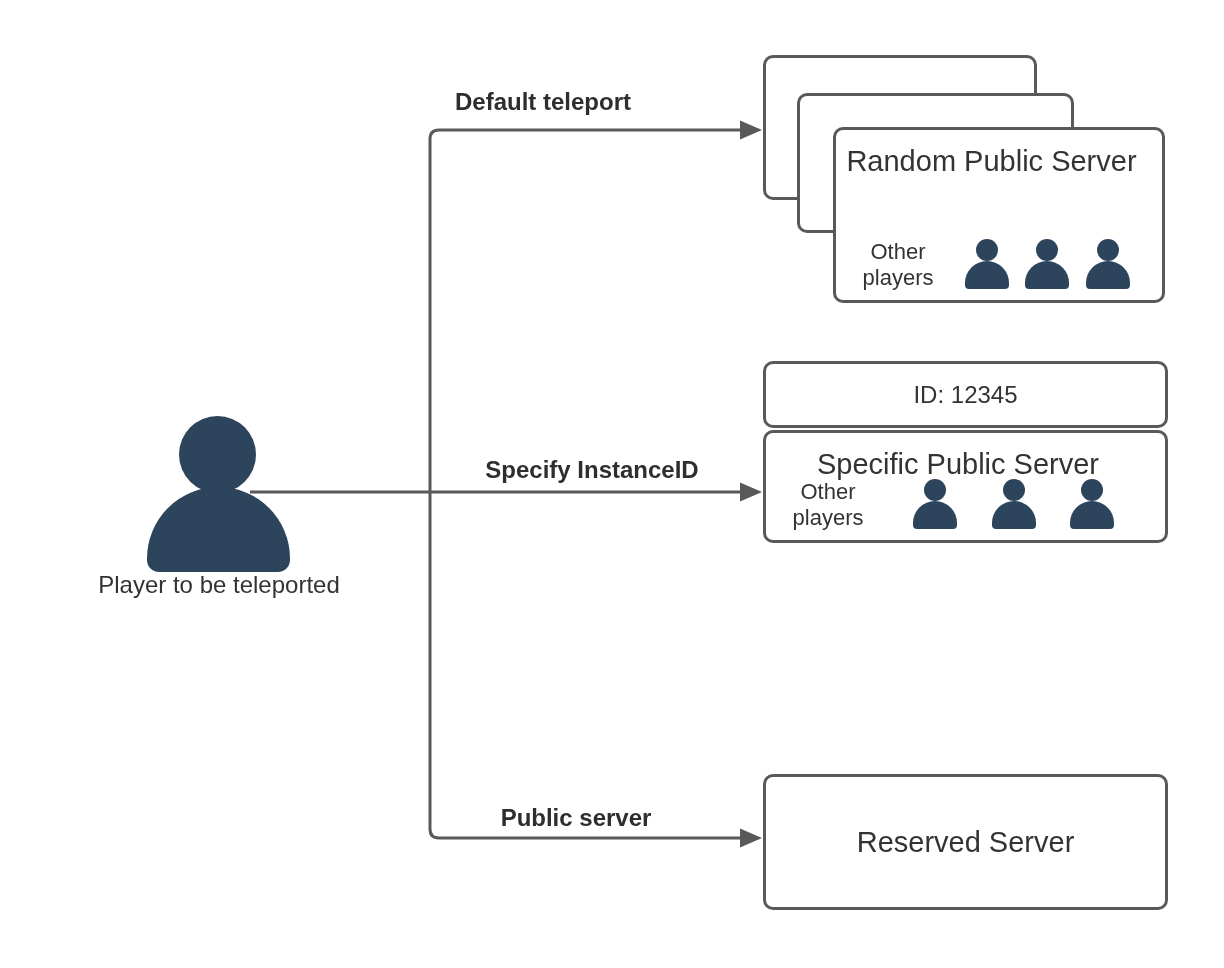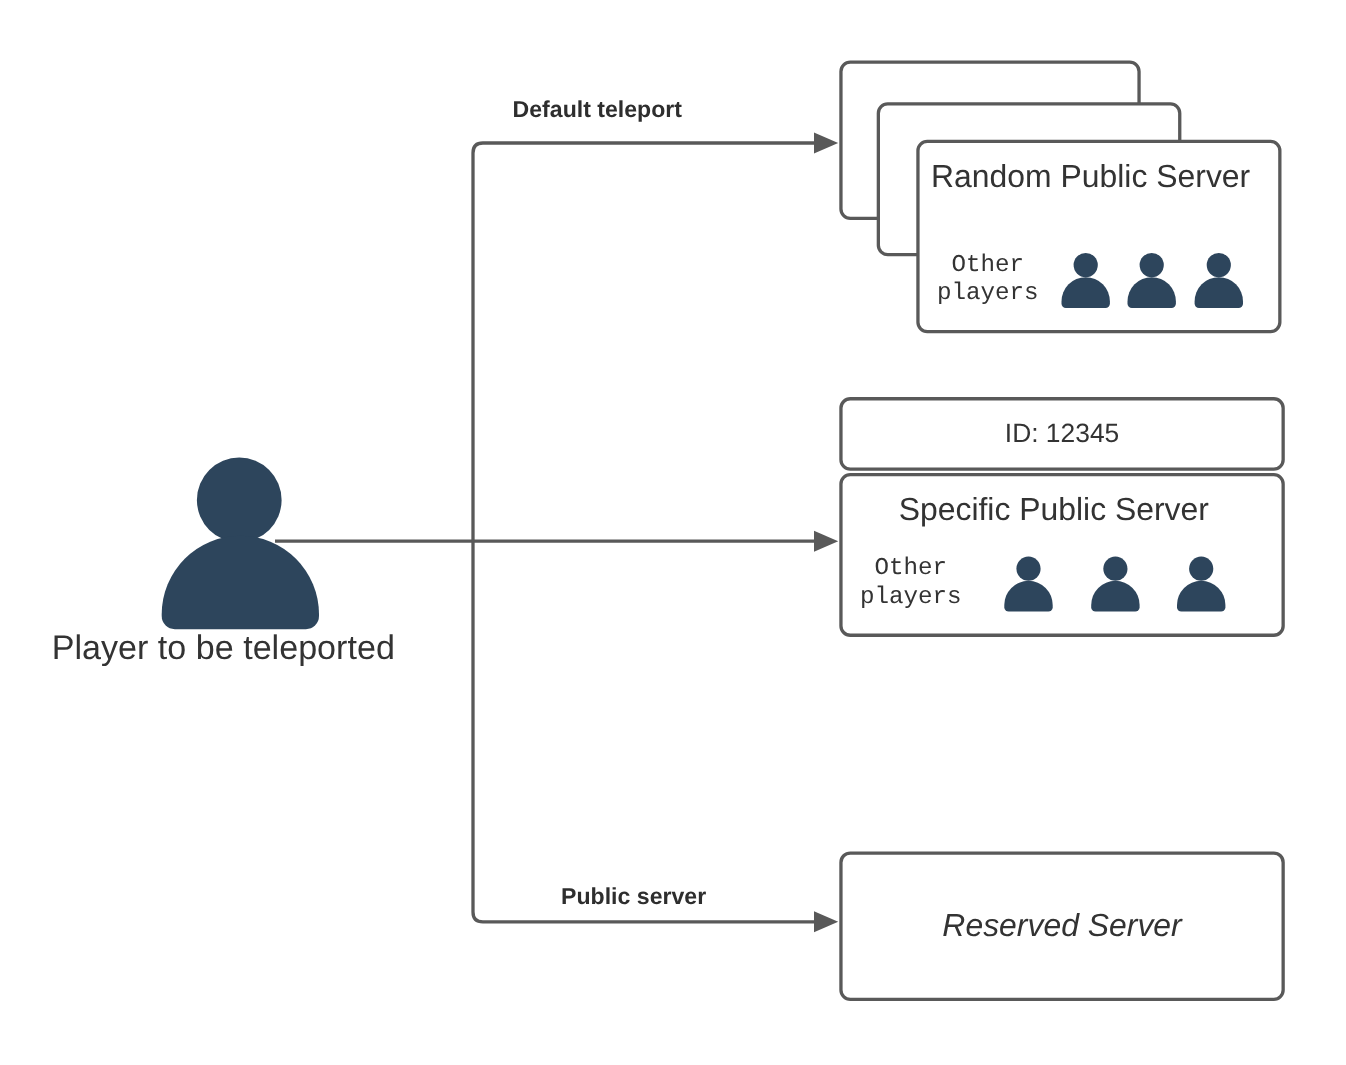--- a/index.html
+++ b/index.html
@@ -39,74 +39,74 @@
     width: 77px; height: 77px; border-radius: 50%;
     background: var(--person);
   }
   .person-body {
     position: absolute; left: 0; bottom: 0;
     width: 143px; height: 85px;
     border-radius: 72px 72px 12px 12px;
     background: var(--person);
   }
   .person-caption {
-    position: absolute; left: 203px; top: 571px;
+    position: absolute; left: 219px; top: 571px;
     transform: translateX(-50%);
-    font-size: 31px; white-space: nowrap; color: var(--text);
+    font-size: 24px; white-space: nowrap; color: var(--text);
   }
 
   
   .edge-label {
     position: absolute;
     transform: translateX(-50%);
-    font-size: 21px; font-weight: bold;
+    font-size: 24px; font-weight: bold;
     color: #2e2e2e; white-space: nowrap;
   }
   .edge-label.default  { left: 543px; top: 88px; }
   .edge-label.instance { left: 592px; top: 456px; }
   .edge-label.reserve  { left: 576px; top: 804px; }
 
   
   .box {
     position: absolute;
     background: #ffffff;
     border: 3px solid var(--line);
     border-radius: 10px;
   }
   .card-back { left: 763px; top: 55px;  width: 274px; height: 145px; }
   .card-mid  { left: 797px; top: 93px;  width: 277px; height: 140px; }
   .card-front{ left: 833px; top: 127px; width: 332px; height: 176px; }
 
   .badge-id     { left: 763px; top: 361px; width: 405px; height: 67px; }
-  .main-specific{ left: 763px; top: 430px; width: 405px; height: 149px; }
+  .main-specific{ left: 763px; top: 430px; width: 405px; height: 113px; }
 
   .badge-access { left: 763px; top: 705px; width: 405px; height: 67px; }
   .main-reserved{ left: 763px; top: 774px; width: 405px; height: 136px; }
 
   .box-title {
     text-align: center;
     font-size: 29px;
     line-height: 1.28;
     padding: 13px 25px 0 10px;
     color: var(--text);
   }
   .badge-box {
     display: flex; align-items: center; justify-content: center;
     font-size: 24px; color: var(--text);
   }
   .center-box {
     display: flex; align-items: center; justify-content: center;
-    font-size: 29px; color: var(--text); font-style: italic;
+    font-size: 29px; color: var(--text);
   }
 
   
   .players-row {
     position: absolute;
-    left: 12px; right: 16px; bottom: 19px;
-    display: flex; align-items: center; font-family: Liberation Mono, monospace;
+    left: 12px; right: 16px; bottom: 8px;
+    display: flex; align-items: flex-start;
   }
   .players-label {
     width: 100px;
     text-align: center;
     font-size: 22px; line-height: 1.18;
     color: var(--text);
     padding-bottom: 1px;
   }
   .mini-icons {
     flex: 1;
@@ -142,20 +142,21 @@
     <polygon points="740,828.5 762,838 740,847.5"></polygon>
   </svg>
 
   <div class="person">
     <div class="person-head"></div>
     <div class="person-body"></div>
   </div>
   <div class="person-caption">Player to be teleported</div>
 
   <div class="edge-label default">Default teleport</div>
+  <div class="edge-label instance">Specify InstanceID</div>
   <div class="edge-label reserve">Public server</div>
 
   <div class="box card-back"></div>
   <div class="box card-mid"></div>
   <div class="box card-front">
     <div class="box-title">Random Public Server</div>
     <div class="players-row">
       <div class="players-label">Other players</div>
       <div class="mini-icons">
         <div class="mini-person">

